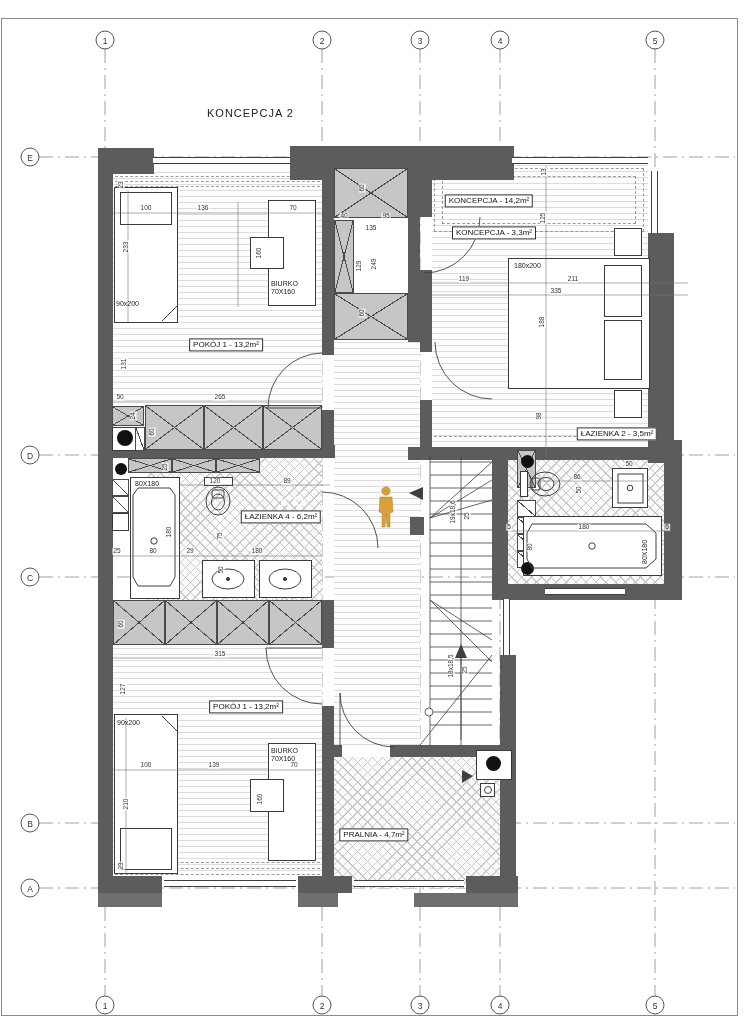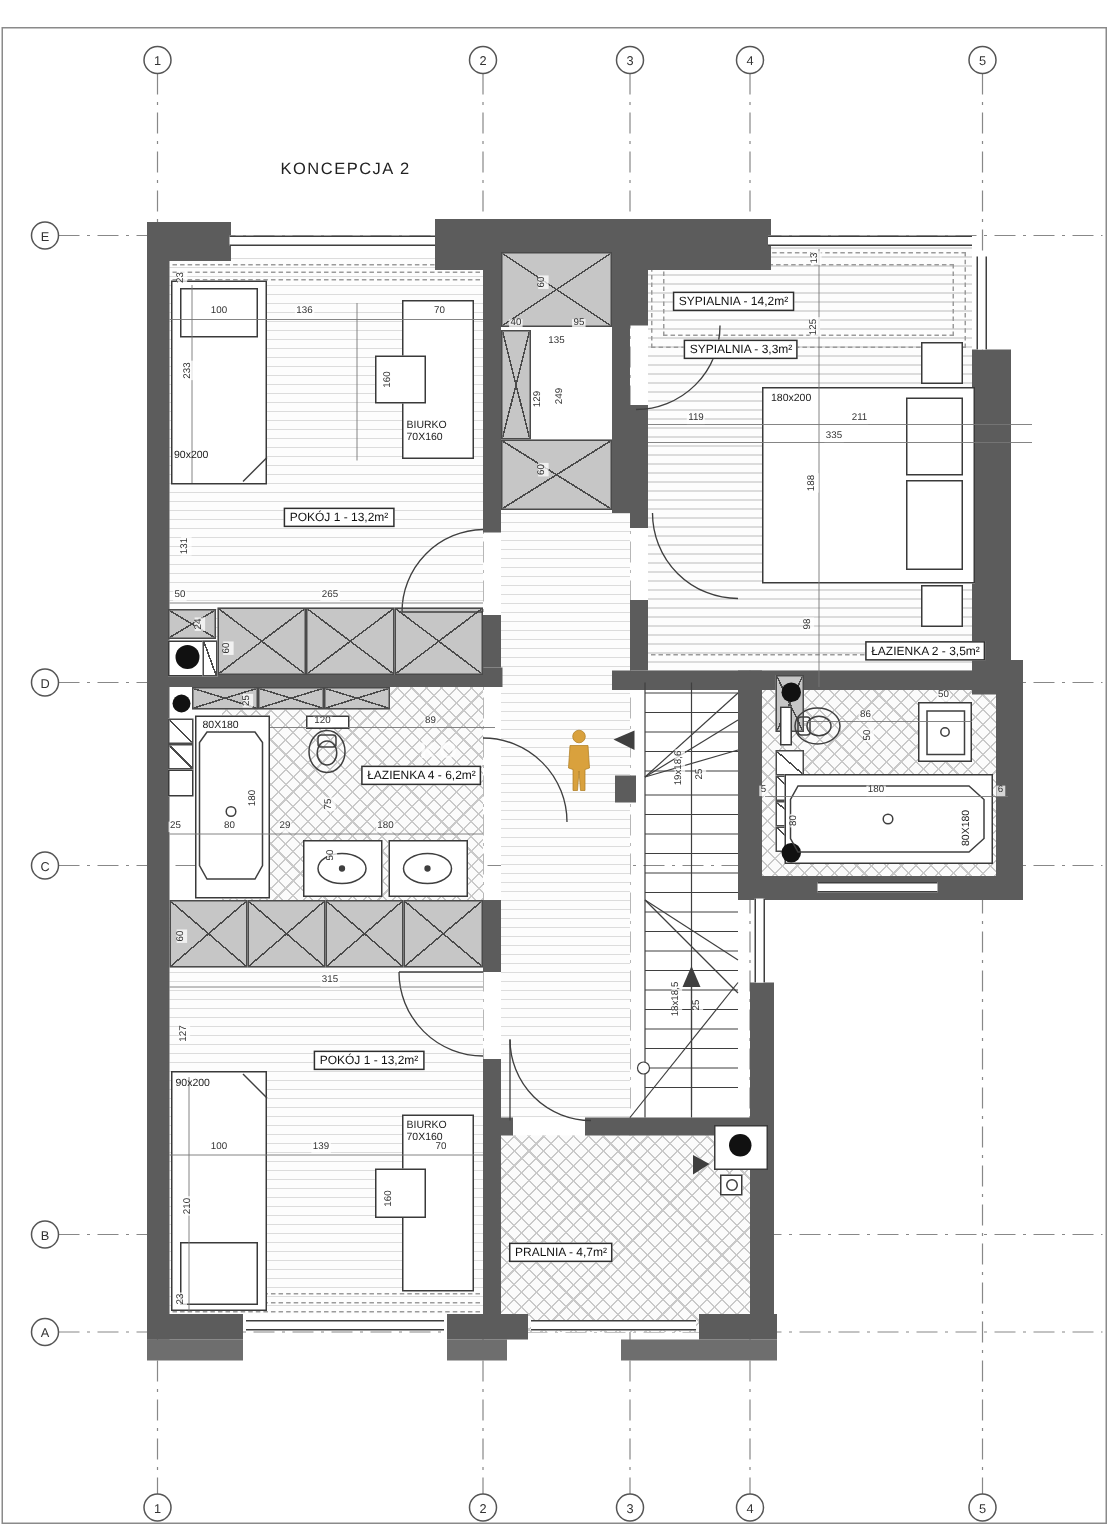--- a/index.html
+++ b/index.html
@@ -262,26 +262,26 @@
       <line x1="113" y1="770" x2="322" y2="770"></line>
       <line x1="238" y1="202" x2="238" y2="307"></line>
       <line x1="126" y1="718" x2="126" y2="874"></line>
     </g>
     <g fill="#d9a13d" stroke="#b07f24" stroke-width="0.5">
       <circle cx="386" cy="491" r="4.2"></circle>
       <path d="M380,497 L392,497 L393,512 L390,513 L390,527 L387,527 L386,514 L385,527 L382,527 L382,513 L379,512 Z"></path>
     </g>
   </svg>
 
-  <div class="title" style="left:187px;top:107px">KONCEPCJA 2</div>
+  <div class="title" style="left:207px;top:107px">KONCEPCJA 2</div>
   <div class="wm" style="left:280px;top:492px">KO</div>
   <div id="labels">
       <div class="roomlabel" style="left: 226px; top: 345px;">POKÓJ 1 - 13,2m²</div>
-      <div class="roomlabel" style="left: 489px; top: 201px;">SYPIALNIA - 14,2m²</div>
-      <div class="roomlabel" style="left: 494px; top: 233px;">SYPIALNIA - 3,3m²</div>
+      <div class="roomlabel" style="left: 489px; top: 201px;">KONCEPCJA - 14,2m²</div>
+      <div class="roomlabel" style="left: 494px; top: 233px;">KONCEPCJA - 3,3m²</div>
       <div class="roomlabel" style="left: 281px; top: 517px;">ŁAZIENKA 4 - 6,2m²</div>
       <div class="roomlabel" style="left: 617px; top: 434px;">ŁAZIENKA 2 - 3,5m²</div>
       <div class="roomlabel" style="left: 246px; top: 707px;">POKÓJ 1 - 13,2m²</div>
       <div class="roomlabel" style="left: 374px; top: 835px;">PRALNIA - 4,7m²</div>
       <div class="flabel" style="left: 116px; top: 300px;">90x200</div>
       <div class="flabel" style="left: 271px; top: 280px;">BIURKO
 70X160</div>
       <div class="flabel" style="left: 514px; top: 262px;">180x200</div>
       <div class="flabel" style="left: 135px; top: 480px;">80X180</div>
       <div class="flabel rot" style="left: 641px; top: 564px;">80X180</div>

